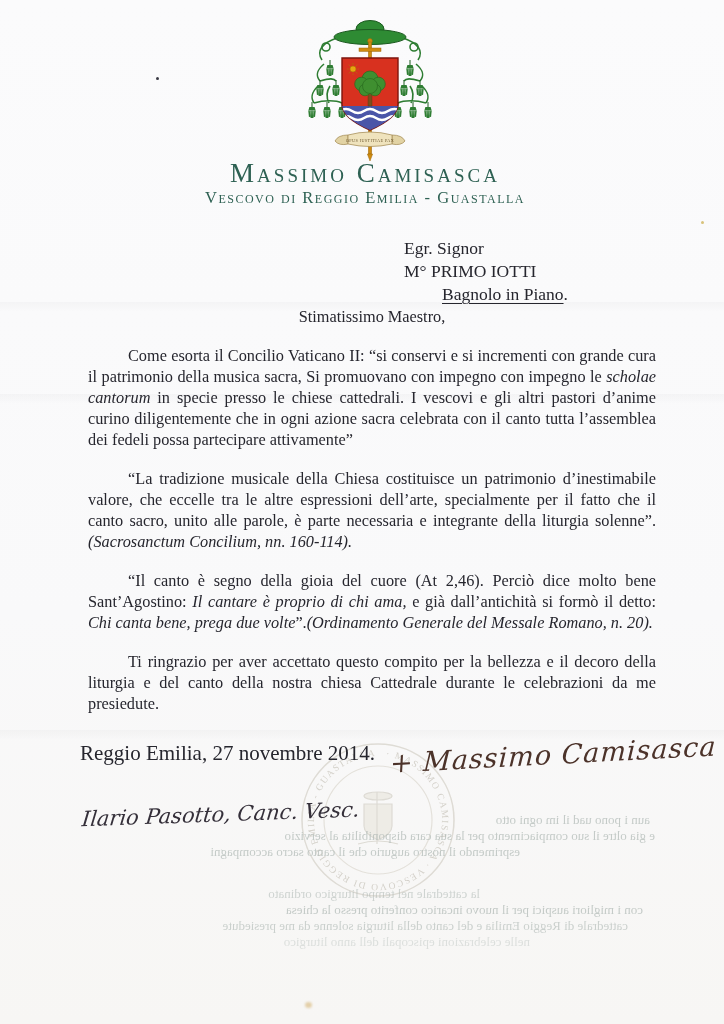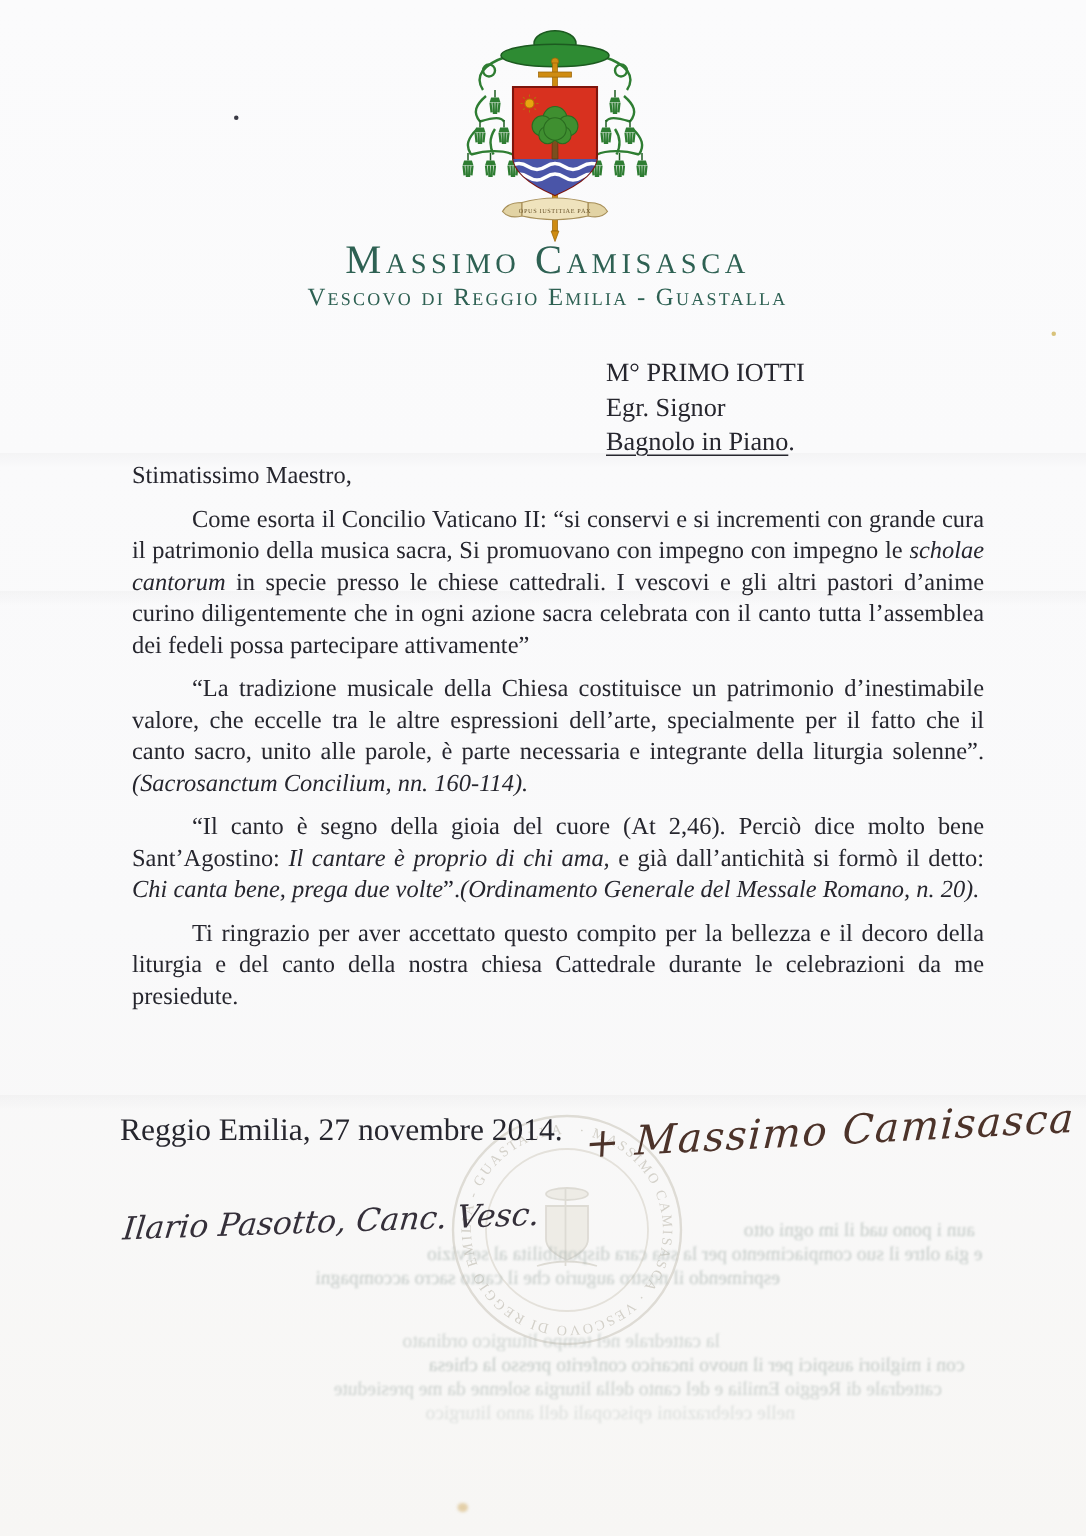--- a/index.html
+++ b/index.html
@@ -16,27 +16,27 @@
   .lh-name{
     position:absolute;left:0;top:158px;width:730px;text-align:center;
     font-variant:small-caps;font-size:27px;letter-spacing:3px;color:#2e6153;
   }
   .lh-title{
     position:absolute;left:0;top:188px;width:730px;text-align:center;
     font-variant:small-caps;font-size:16.5px;letter-spacing:1.5px;color:#2e6153;
   }
   
   .recipient{position:absolute;left:404px;top:237px;font-size:17.5px;line-height:23px;}
-  .recipient .u{text-decoration:underline;text-underline-offset:3px;}
+  .recipient .u{text-decoration:underline;text-underline-offset:3px;margin-left:38px;}
   
   .letter-body{position:absolute;left:88px;top:306px;width:568px;font-size:16.3px;line-height:21px;text-align:justify;}
-  .letter-body .salutation{text-align:left;}
+  .letter-body .salutation{text-align:center;}
   .para{margin:0 0 0 0;}
   .p1{text-indent:130px;}
-  .pind{text-indent:40px;margin-top:8px;}
+  .pind{text-indent:40px;margin-top:18px;}
   .it{font-style:italic;}
   
   .footer-date{position:absolute;left:80px;top:742px;font-size:21px;line-height:23px;}
   .sig-bishop{
     position:absolute;left:390px;top:740px;width:290px;
     font-family:"DejaVu Serif", serif;font-style:italic;
     font-size:27px;color:#4c332a;transform:rotate(-3deg) skewX(-6deg);
     letter-spacing:1px;white-space:nowrap;
   }
   .sig-chancellor{
@@ -150,22 +150,22 @@
       <path d="M102,117 Q112,117 115,123 Q111,128 102,126 Z" fill="#e2d3a4" stroke="#a8905a" stroke-width="0.8"></path>
       <path d="M58,117 Q80,111 102,117 L102,126 Q80,131 58,126 Z" fill="#efe3bd" stroke="#a8905a" stroke-width="0.8"></path>
       <text x="80" y="123.8" text-anchor="middle" font-size="4.2" letter-spacing="0.4" fill="#6a552c" font-family="Liberation Serif, serif">OPUS IUSTITIAE PAX</text>
     </g>
   </svg>
 
   <div class="lh-name">Massimo Camisasca</div>
   <div class="lh-title">Vescovo di Reggio Emilia - Guastalla</div>
 
   <div class="recipient">
+    <div>Egr. Signor</div>
     <div>M° PRIMO IOTTI</div>
-    <div>Egr. Signor</div>
     <div><span class="u">Bagnolo in Piano</span><span>.</span></div>
   </div>
 
   <div class="letter-body">
     <div class="salutation">Stimatissimo Maestro,</div>
     <div class="para pind"><span>Come esorta il Concilio Vaticano II: “si conservi e si incrementi con grande cura il patrimonio della musica sacra,  Si promuovano con impegno con impegno le </span><span class="it">scholae cantorum</span><span> in specie presso le chiese cattedrali.  I vescovi e gli altri pastori d’anime curino diligentemente che in ogni azione sacra celebrata con il canto tutta l’assemblea  dei fedeli possa partecipare attivamente”</span></div>
     <div class="para pind"><span>“La tradizione musicale della Chiesa costituisce un patrimonio d’inestimabile valore, che eccelle tra le altre espressioni dell’arte, specialmente per il fatto che il canto sacro, unito alle parole, è parte necessaria e integrante della liturgia solenne”. </span><span class="it">(Sacrosanctum Concilium, nn. 160-114).</span></div>
     <div class="para pind"><span>“Il canto è segno della gioia del cuore (At 2,46). Perciò dice molto bene Sant’Agostino: </span><span class="it">Il cantare è proprio di chi ama,</span><span> e già dall’antichità si formò il detto: </span><span class="it">Chi canta bene, prega due volte</span><span>”.</span><span class="it">(Ordinamento Generale del Messale Romano, n. 20).</span></div>
     <div class="para pind">Ti ringrazio per aver accettato questo compito per la bellezza e il decoro della liturgia e del canto della nostra chiesa Cattedrale durante le celebrazioni da me presiedute.</div>
   </div>

